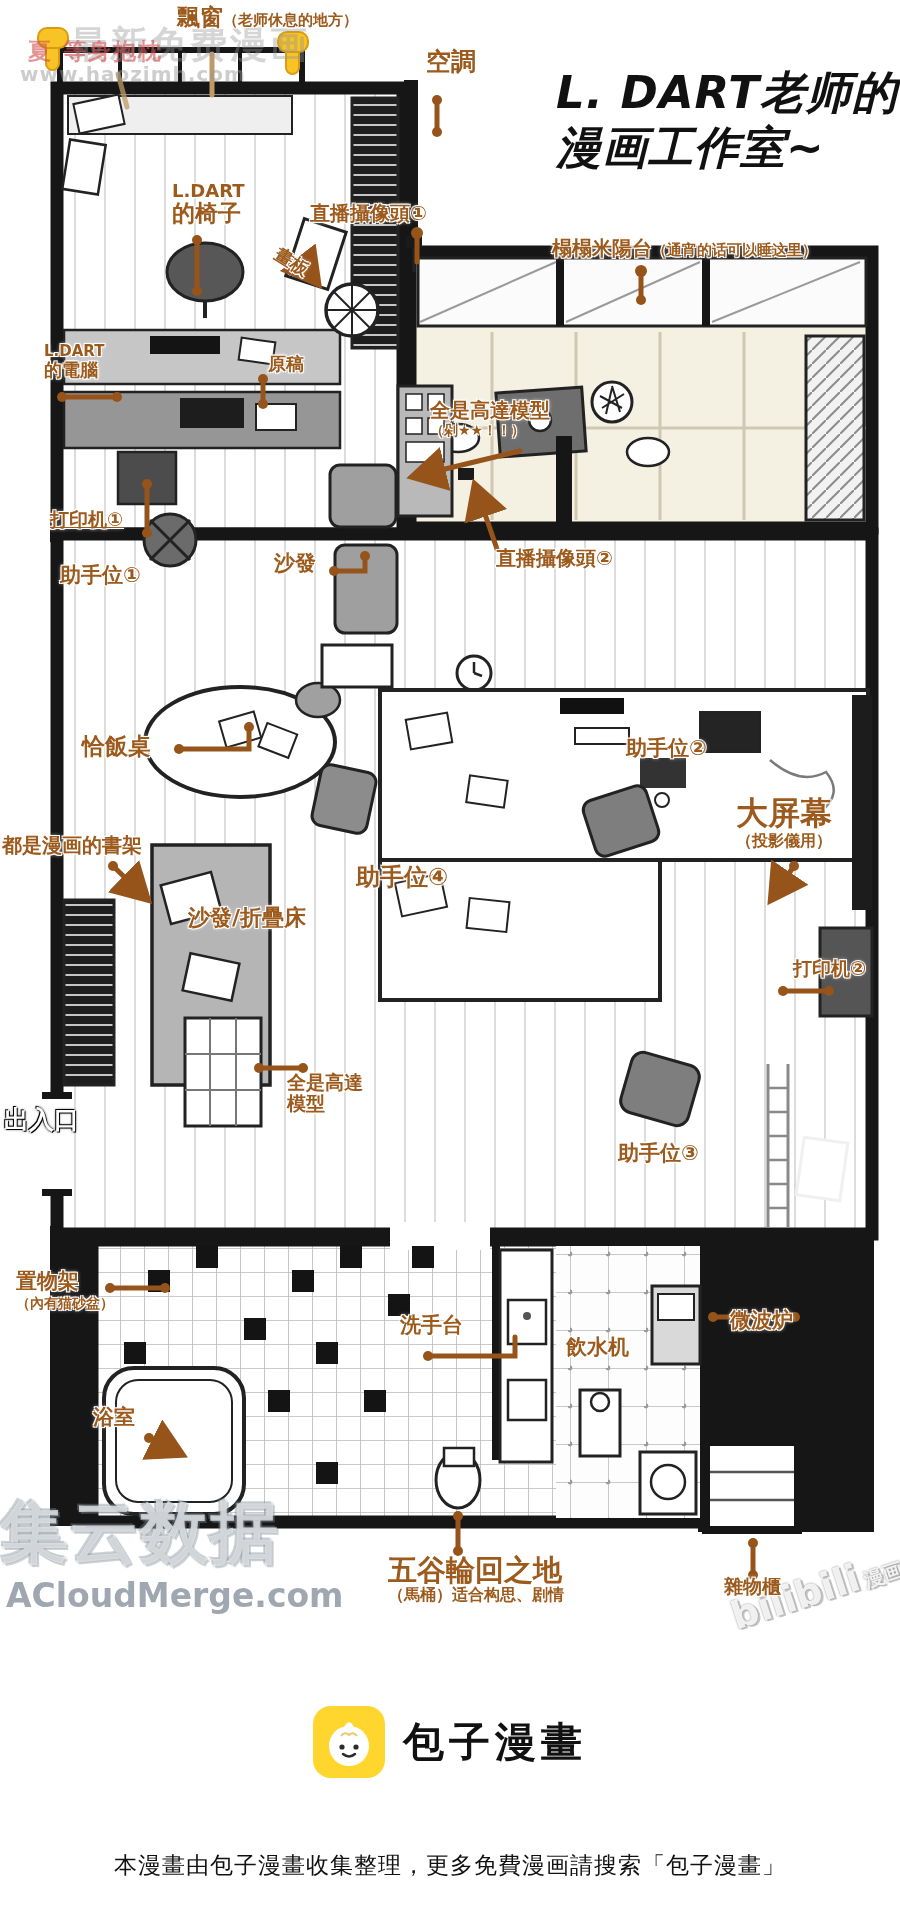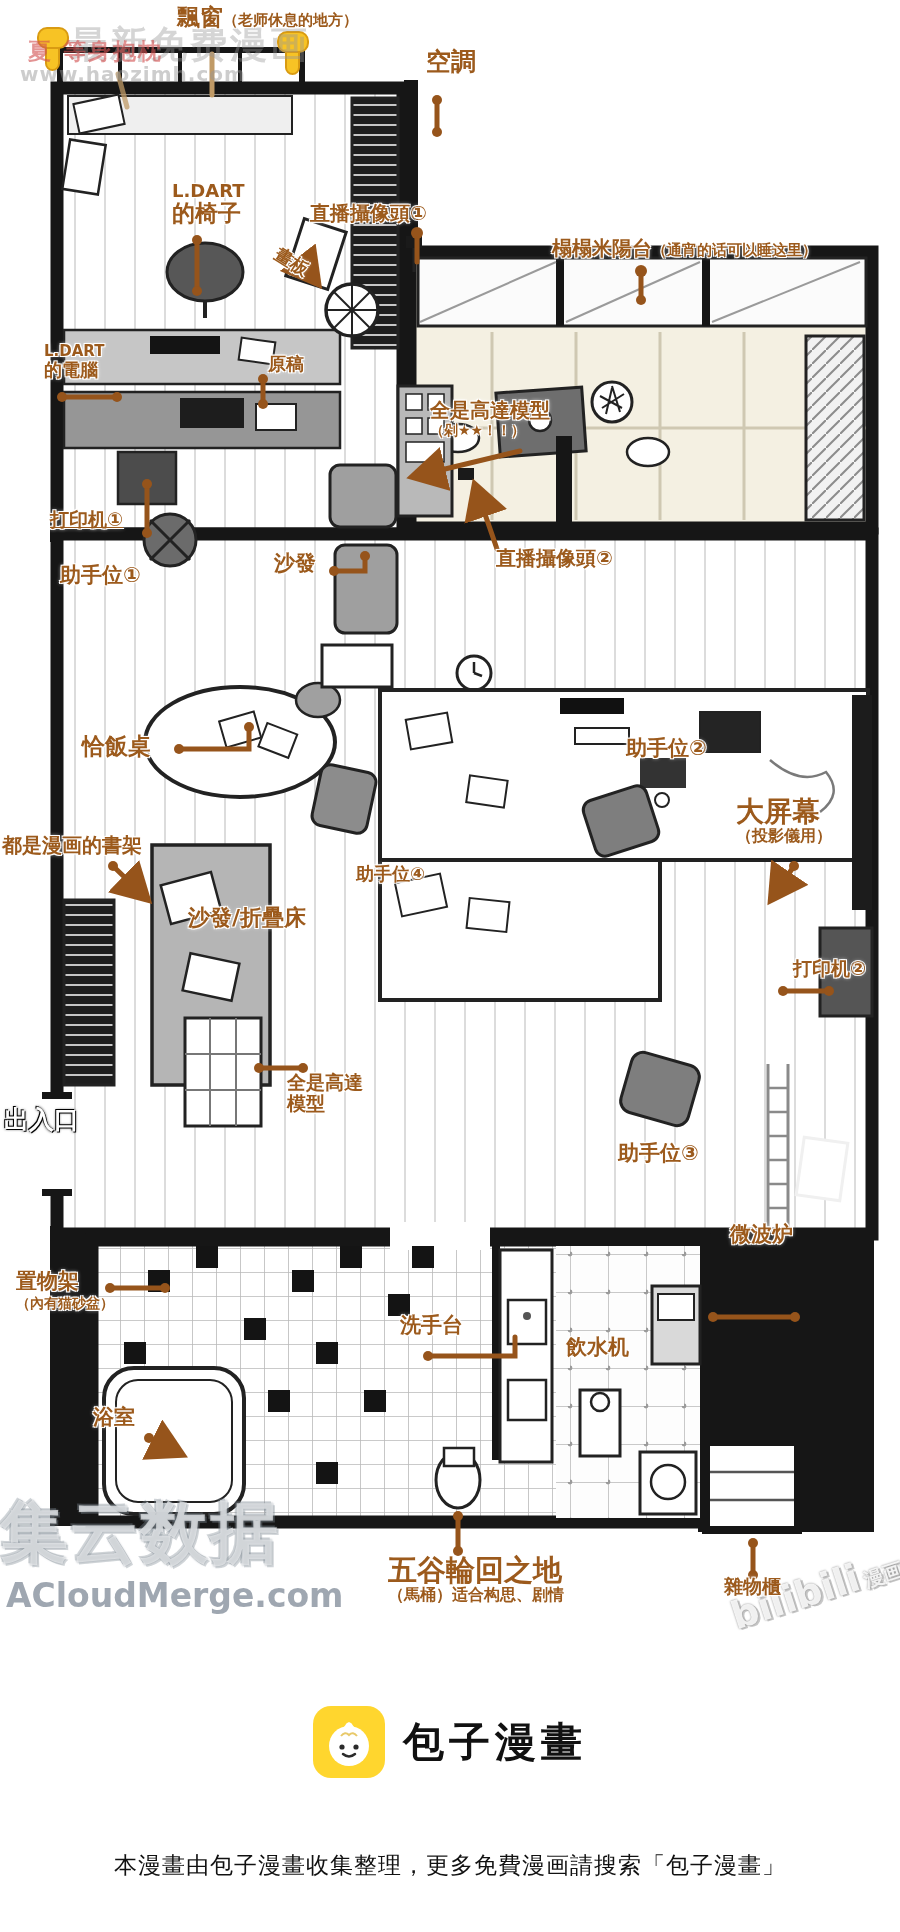--- a/index.html
+++ b/index.html
@@ -297,20 +297,24 @@
       <rect x="8" y="14" width="13" height="30" rx="6.5"></rect>
           <rect x="0" y="2" width="30" height="20" rx="9"></rect>
     </g>
     <g transform="translate(278,30)">
       <rect x="8" y="14" width="13" height="30" rx="6.5"></rect>
           <rect x="0" y="2" width="30" height="20" rx="9"></rect>
     </g>
   </g>
 </svg>
 
+<div id="title">
+  <div>L. DART老师的</div>
+  <div>漫画工作室~</div>
+</div>
 
 <div class="wm" id="wm-merch">夏  等身抱枕</div>
 <div class="wm" id="wm-big-top">最新免费漫画</div>
 <div class="wm" id="wm-url-top">www.haozimh.com</div>
 <div class="wm" id="wm-big-bot">集云数据</div>
 <div class="wm" id="wm-url-bot">ACloudMerge.com</div>
 <div class="wm" id="wm-bili">
   <span>bilibili</span><span class="sub">漫画</span>
 </div>
 
@@ -357,28 +361,28 @@
       <div class="lbl" style="left: 496px; top: 547px;">
         <span class="ln"><span style="font-size: 20px;">直播攝像頭②</span></span>
       </div>
       <div class="lbl" style="left: 82px; top: 734px;">
         <span class="ln"><span style="font-size: 23px;">恰飯桌</span></span>
       </div>
       <div class="lbl" style="left: 626px; top: 737px;">
         <span class="ln"><span style="font-size: 21px;">助手位②</span></span>
       </div>
       <div class="lbl" style="left: 736px; top: 796px;">
-        <span class="ln"><span style="font-size: 28px;">大屏幕</span></span>
+        <span class="ln"><span style="font-size: 32px;">大屏幕</span></span>
         <span class="ln"><span style="font-size: 16px;">（投影儀用）</span></span>
       </div>
       <div class="lbl" style="left: 2px; top: 834px;">
         <span class="ln"><span style="font-size: 20px;">都是漫画的書架</span></span>
       </div>
       <div class="lbl" style="left: 356px; top: 864px;">
-        <span class="ln"><span style="font-size: 18px;">助手位④</span></span>
+        <span class="ln"><span style="font-size: 24px;">助手位④</span></span>
       </div>
       <div class="lbl" style="left: 188px; top: 906px;">
         <span class="ln"><span style="font-size: 22px;">沙發/折疊床</span></span>
       </div>
       <div class="lbl" style="left: 793px; top: 958px;">
         <span class="ln"><span style="font-size: 19px;">打印机②</span></span>
       </div>
       <div class="lbl" style="left: 287px; top: 1072px;">
         <span class="ln"><span style="font-size: 19px;">全是高達</span></span>
         <span class="ln"><span style="font-size: 19px;">模型</span></span>
@@ -392,21 +396,21 @@
       <div class="lbl" style="left: 16px; top: 1270px;">
         <span class="ln"><span style="font-size: 21px;">置物架</span></span>
         <span class="ln"><span style="font-size: 14px;">（內有猫砂盆）</span></span>
       </div>
       <div class="lbl" style="left: 400px; top: 1314px;">
         <span class="ln"><span style="font-size: 21px;">洗手台</span></span>
       </div>
       <div class="lbl" style="left: 566px; top: 1336px;">
         <span class="ln"><span style="font-size: 21px;">飲水机</span></span>
       </div>
-      <div class="lbl" style="left: 730px; top: 1224px; font-family: Liberation Mono, monospace;">
+      <div class="lbl" style="left: 730px; top: 1309px;">
         <span class="ln"><span style="font-size: 21px;">微波炉</span></span>
       </div>
       <div class="lbl" style="left: 93px; top: 1406px;">
         <span class="ln"><span style="font-size: 21px;">浴室</span></span>
       </div>
       <div class="lbl" style="left: 388px; top: 1554px;">
         <span class="ln"><span style="font-size: 29px;">五谷輪回之地</span></span>
         <span class="ln"><span style="font-size: 16px;">（馬桶）适合构思、剧情</span></span>
       </div>
       <div class="lbl" style="left: 724px; top: 1576px;">

